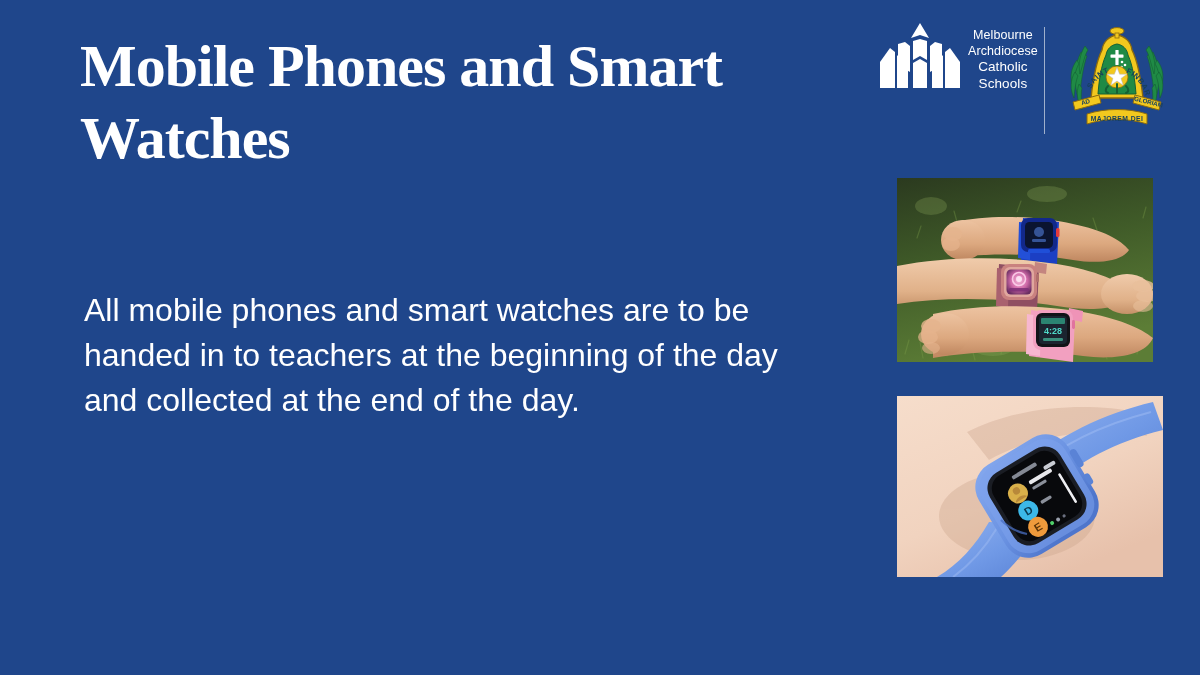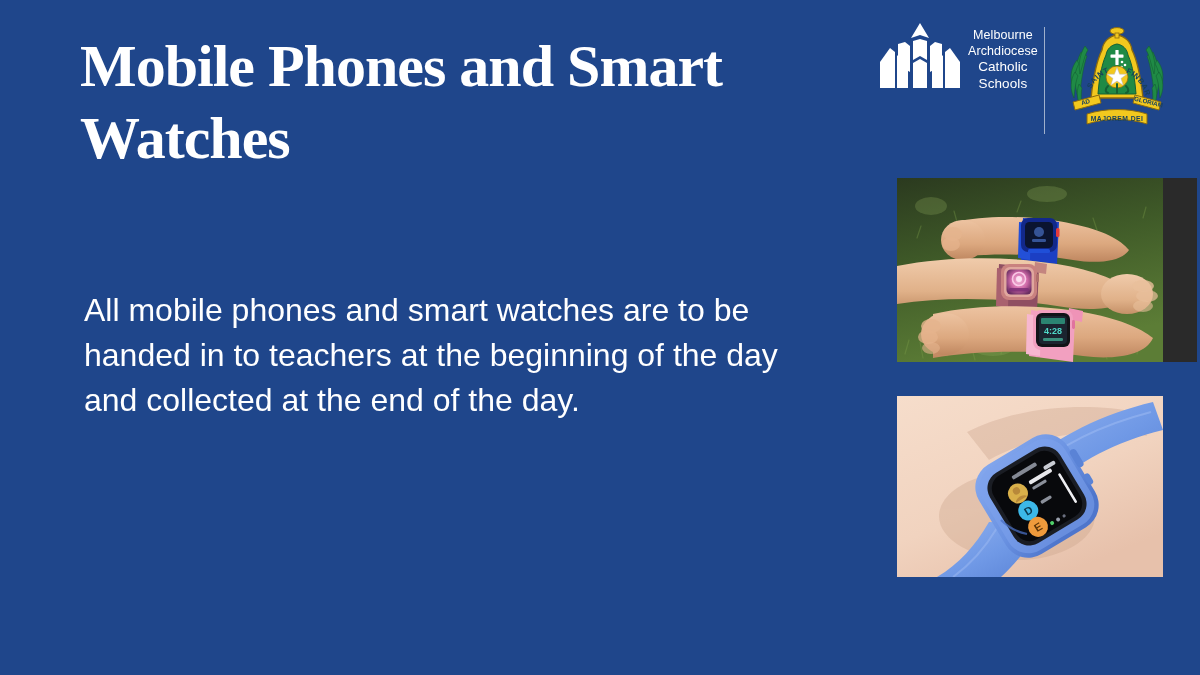--- a/index.html
+++ b/index.html
@@ -111,21 +111,21 @@
   
   .photo {
     position: absolute;
     overflow: hidden;
     background: #2a2a2a;
   }
   .photo svg { display: block; }
   #photo-watches-on-wrists {
     left: 897px;
     top: 178px;
-    width: 300px;
+    width: 256px;
     height: 184px;
   }
   #photo-blue-smartwatch {
     left: 897px;
     top: 396px;
     width: 266px;
     height: 181px;
   }
 </style>
 </head>

